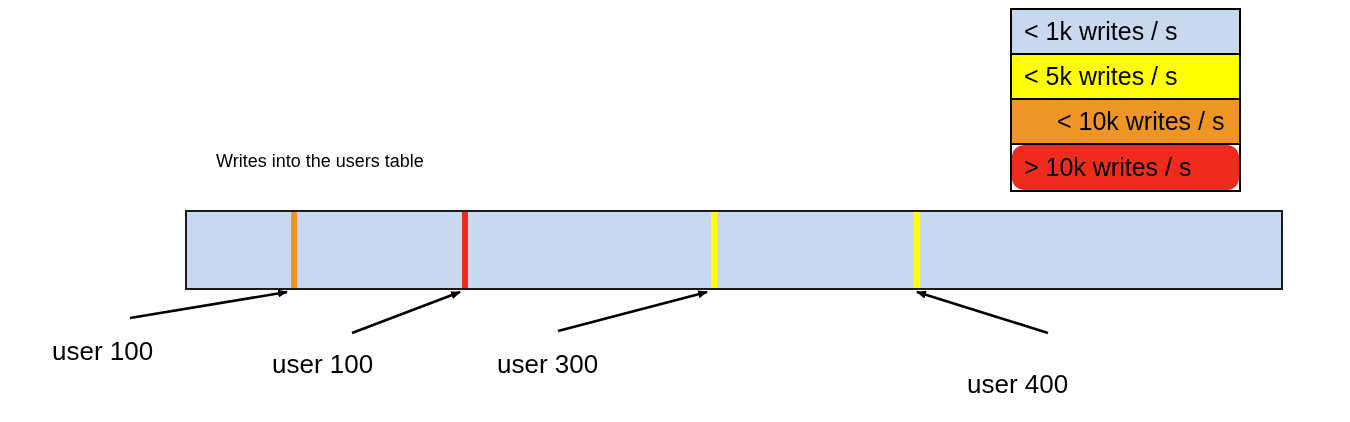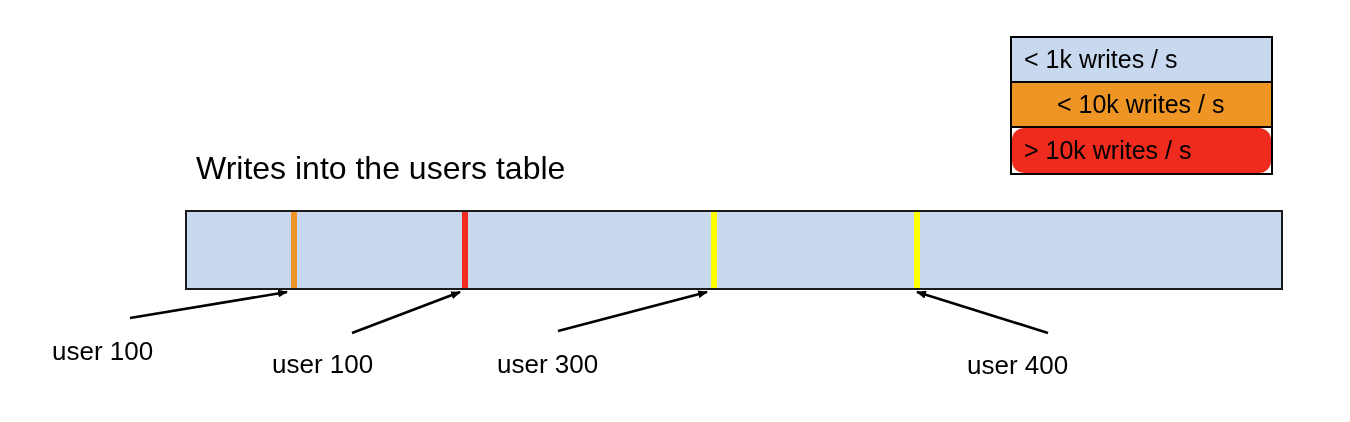--- a/index.html
+++ b/index.html
@@ -14,47 +14,46 @@
     overflow: hidden;
     font-family: "Liberation Sans", sans-serif;
     color: #000000;
   }
 
   
   #legend {
     position: absolute;
     left: 1010px;
     top: 8px;
-    width: 263px;
+    width: 231px;
     border: 2px solid #000000;
     box-sizing: border-box;
-    margin-top: 28px;
   }
   .legend-row {
     height: 45px;
     box-sizing: border-box;
     border-bottom: 2px solid #000000;
     display: flex;
     align-items: center;
     padding-left: 12px;
     font-size: 25px;
     line-height: 1;
     white-space: nowrap;
   }
   .legend-row:last-child {
     border-bottom: none;
     border-radius: 12px;
   }
 
   
   #chart-title {
     position: absolute;
-    left: 196px;
+    left: 216px;
     top: 152px;
-    font-size: 32px;
+    font-size: 18px;
     line-height: 1;
     white-space: nowrap;
   }
 
   
   #bar {
     position: absolute;
     left: 185px;
     top: 210px;
     width: 1098px;
@@ -87,20 +86,23 @@
     white-space: nowrap;
   }
 </style>
 </head>
 <body>
 
 <div id="legend">
   <div class="legend-row" style="background:#c8d8ef;">
     <span>&lt; 1k writes / s</span>
   </div>
+  <div class="legend-row" style="background:#ffff00;">
+    <span>&lt; 5k writes / s</span>
+  </div>
   <div class="legend-row" style="background:#ef9526;padding-left:45px;">
     <span>&lt; 10k writes / s</span>
   </div>
   <div class="legend-row" style="background:#ee2b1c;">
     <span>&gt; 10k writes / s</span>
   </div>
 </div>
 
 <div id="chart-title">Writes into the users table</div>
 
@@ -119,13 +121,13 @@
   </defs>
   <line x1="130" y1="318" x2="287" y2="292" stroke="#000000" stroke-width="2.6" marker-end="url(#ah)"></line>
   <line x1="352" y1="333" x2="460" y2="292" stroke="#000000" stroke-width="2.6" marker-end="url(#ah)"></line>
   <line x1="558" y1="331" x2="707" y2="292" stroke="#000000" stroke-width="2.6" marker-end="url(#ah)"></line>
   <line x1="1048" y1="333" x2="917" y2="292" stroke="#000000" stroke-width="2.6" marker-end="url(#ah)"></line>
 </svg>
 
 <div class="callout-label" style="left:52px; top:338px;">user 100</div>
 <div class="callout-label" style="left:272px; top:351px;">user 100</div>
 <div class="callout-label" style="left:497px; top:351px;">user 300</div>
-<div class="callout-label" style="left:967px; top:352px;">user 400</div>
+<div class="callout-label" style="left:967px; top:371px;">user 400</div>
 
 </body></html>

